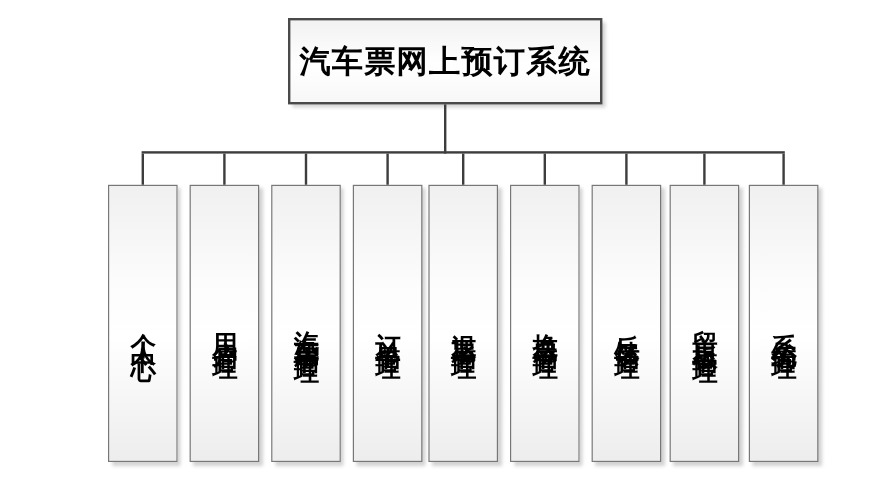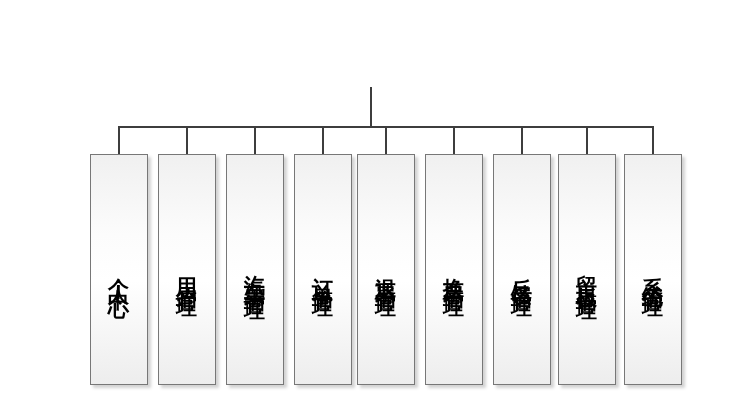--- a/index.html
+++ b/index.html
@@ -69,20 +69,23 @@
   .d6 { left: 453px; }
   .d7 { left: 521px; }
   .d8 { left: 586px; }
   .d9 { left: 652px; }
 </style>
 </head>
 <body>
 
 <div id="stage">
 
+  <div id="title-node" class="node">
+    <span>汽车票网上预订系统</span>
+  </div>
 
   <div id="stem" class="line"></div>
   <div id="hline" class="line"></div>
   <div class="line drop d1"></div>
   <div class="line drop d2"></div>
   <div class="line drop d3"></div>
   <div class="line drop d4"></div>
   <div class="line drop d5"></div>
   <div class="line drop d6"></div>
   <div class="line drop d7"></div>

